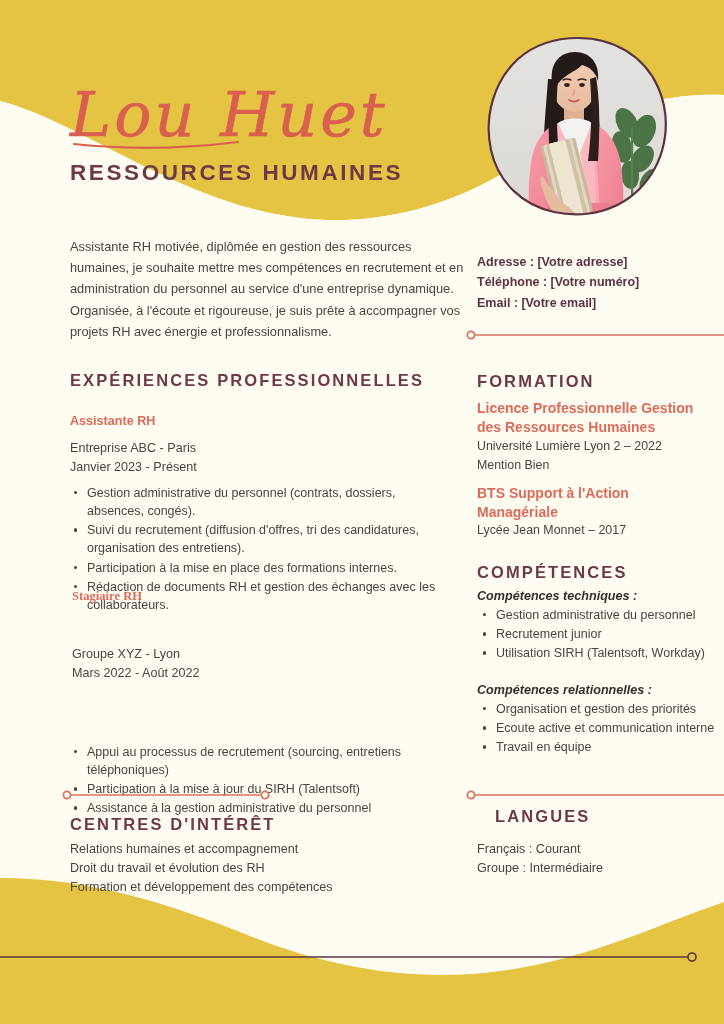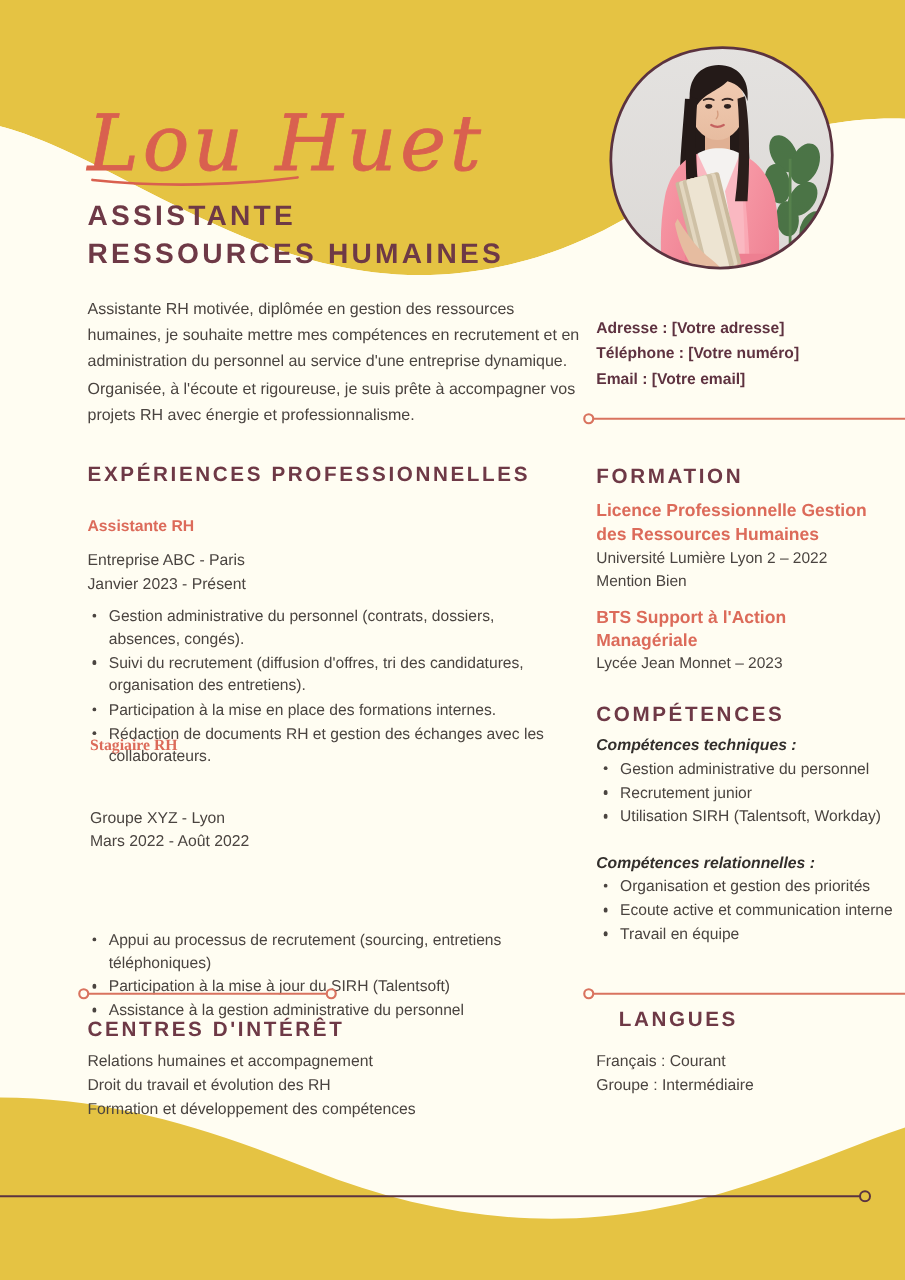--- a/index.html
+++ b/index.html
@@ -275,21 +275,20 @@
   </div>
 
   <div class="name-script">
     <svg viewBox="0 0 400 80">
       <text x="0" y="58" font-family="DejaVu Serif, serif" font-style="italic" font-size="62" fill="#D9604F" stroke="#D9604F" stroke-width="0.6" letter-spacing="3">Lou Huet</text>
       <path d="M4,66 C60,72 120,70 168,64" stroke="#D9604F" stroke-width="2.2" fill="none" stroke-linecap="round"></path>
     </svg>
   </div>
 
   <div class="job-title">
-    <div>ASSISTANTE</div>
     <div>RESSOURCES HUMAINES</div>
   </div>
 
   <div class="summary">Assistante RH motivée, diplômée en gestion des ressources humaines, je souhaite mettre mes compétences en recrutement et en administration du personnel au service d'une entreprise dynamique. Organisée, à l'écoute et rigoureuse, je suis prête à accompagner vos projets RH avec énergie et professionnalisme.</div>
 
   <div class="contact">
     <div>Adresse : [Votre adresse]</div>
     <div>Téléphone : [Votre numéro]</div>
     <div>Email : [Votre email]</div>
   </div>
@@ -327,21 +326,21 @@
   <div class="sec-head" style="left:477px; top:372px;">FORMATION</div>
 
   <div class="edu-title" style="left:477px; top:399px;">Licence Professionnelle Gestion des Ressources Humaines</div>
   <div class="edu-meta" style="left:477px; top:437px;">
     <div>Université Lumière Lyon 2 – 2022</div>
     <div>Mention Bien</div>
   </div>
 
   <div class="edu-title" style="left:477px; top:484px;">BTS Support à l'Action Managériale</div>
   <div class="edu-meta" style="left:477px; top:521px;">
-    <div>Lycée Jean Monnet – 2023</div>
+    <div>Lycée Jean Monnet – 2017</div>
   </div>
 
   <div class="sec-head" style="left:477px; top:563px;">COMPÉTENCES</div>
 
   <div class="skill-group-label" style="left:477px; top:589px;">Compétences techniques :</div>
   <ul class="bullets" style="left:479px; top:606px; width:240px;">
     <li>Gestion administrative du personnel</li>
     <li>Recrutement junior</li>
     <li>Utilisation SIRH (Talentsoft, Workday)</li>
   </ul>

